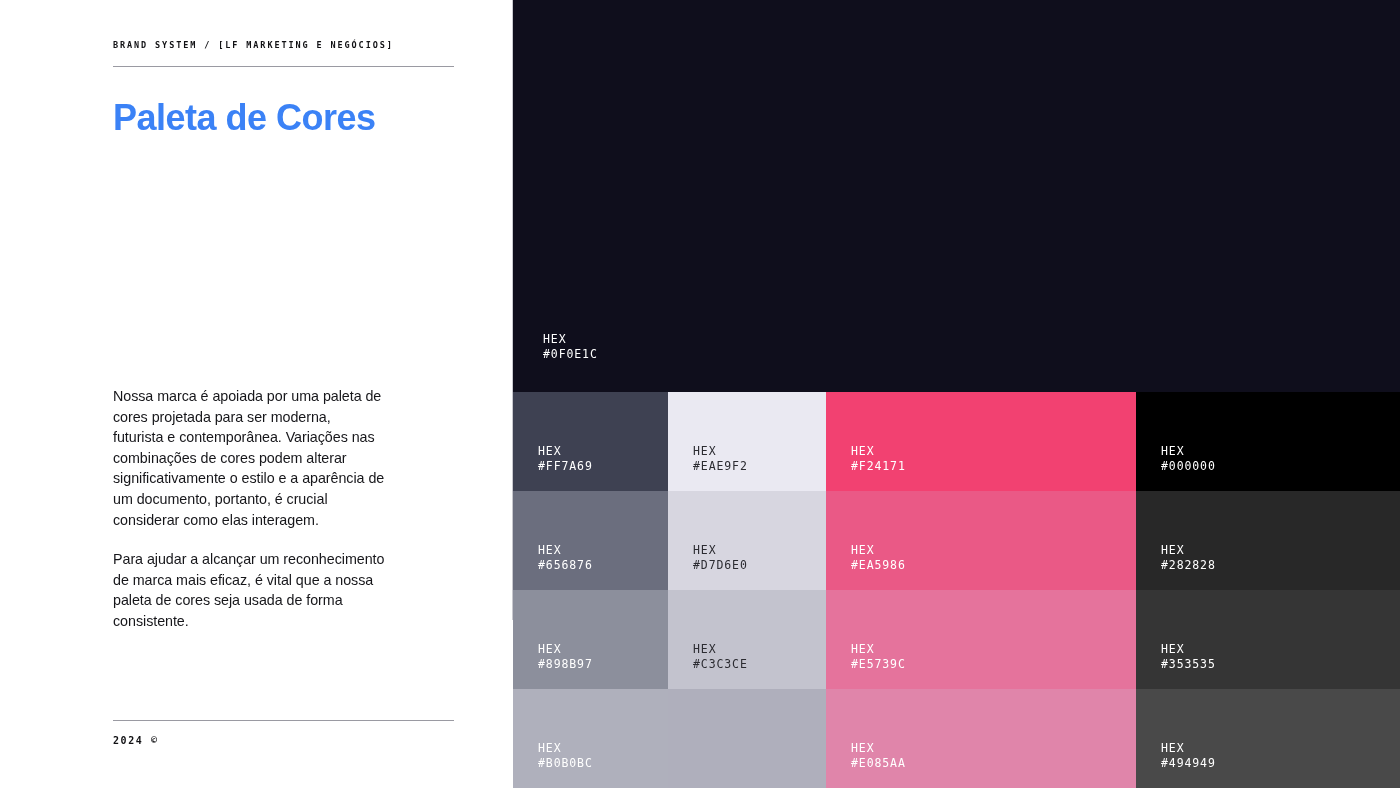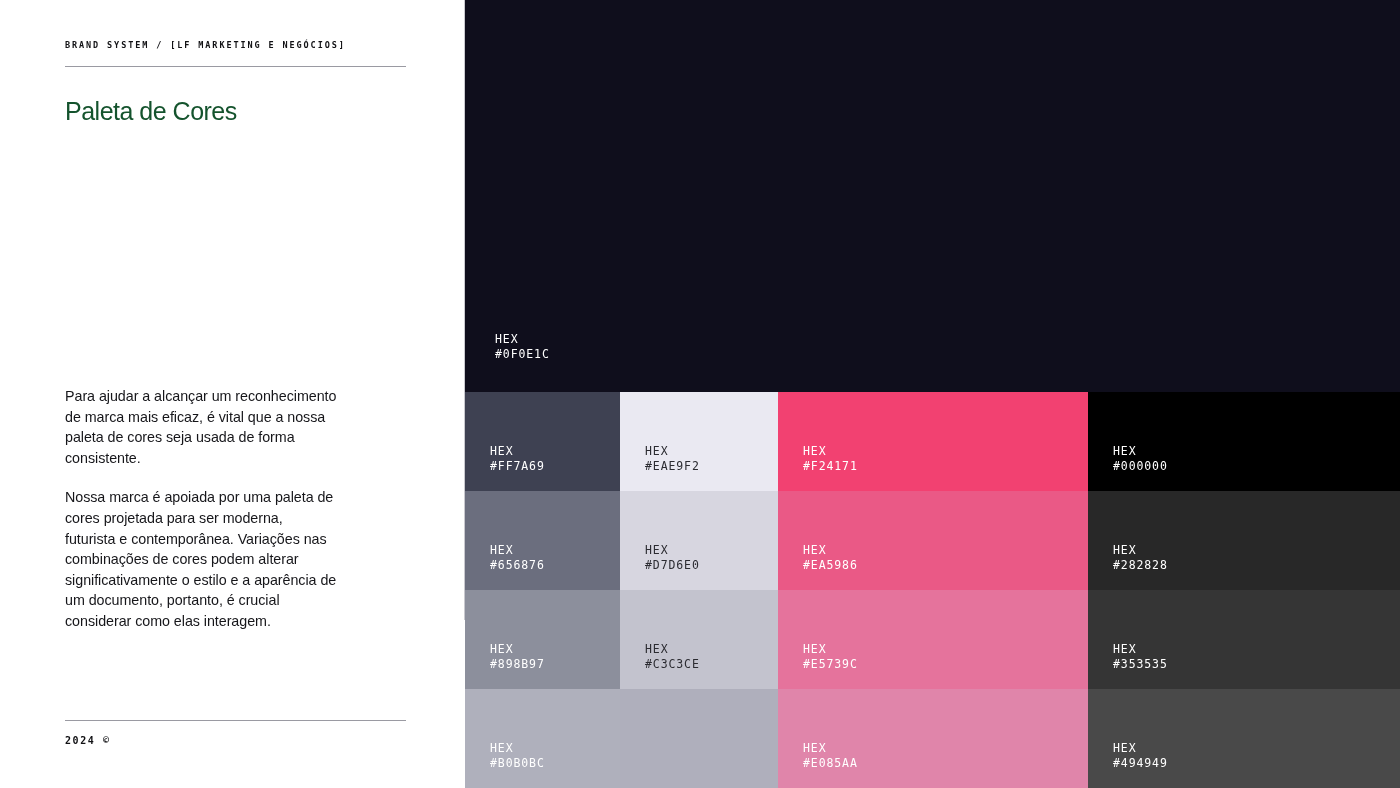--- a/index.html
+++ b/index.html
@@ -11,39 +11,40 @@
   }
   .page { position:relative; width:1400px; height:788px; display:flex; }
 
   
   .left-panel {
     width:465px; height:620px;
     background:#ffffff;
     position:relative;
     flex:0 0 465px;
     border-right:1px solid #c9c9cf;
+    margin-left:48px;
   }
   .eyebrow {
     position:absolute; left:65px; top:40px;
     font-family:"DejaVu Sans Mono","Liberation Mono",monospace;
     font-size:8.5px; font-weight:700;
     letter-spacing:1.9px;
     color:#111114;
     white-space:nowrap;
   }
   .rule-top {
     position:absolute; left:65px; top:66px;
     width:341px; height:1px; background:#9a9aa2;
   }
   .title {
     position:absolute; left:65px; top:96px;
-    font-size:25px; font-weight:400;
+    font-size:36px; font-weight:700;
     line-height:1.24;
     letter-spacing:-0.5px;
-    color:#14532d;
+    color:#3b82f6;
     width:300px;
   }
   .body-copy {
     position:absolute; left:65px; top:386px;
     width:272px;
   }
   .body-copy p {
     font-size:14.3px;
     line-height:20.6px;
     color:#16161a;
@@ -98,22 +99,22 @@
 <body>
 
 <div class="page">
 
   <section class="left-panel">
     <div class="eyebrow">BRAND SYSTEM / [LF MARKETING E NEGÓCIOS]</div>
     <div class="rule-top"></div>
     <h1 class="title">Paleta de
 Cores</h1>
     <div class="body-copy">
+      <p>Nossa marca é apoiada por uma paleta de cores projetada para ser moderna, futurista e contemporânea. Variações nas combinações de cores podem alterar significativamente o estilo e a aparência de um documento, portanto, é crucial considerar como elas interagem.</p>
       <p>Para ajudar a alcançar um reconhecimento de marca mais eficaz, é vital que a nossa paleta de cores seja usada de forma consistente.</p>
-      <p>Nossa marca é apoiada por uma paleta de cores projetada para ser moderna, futurista e contemporânea. Variações nas combinações de cores podem alterar significativamente o estilo e a aparência de um documento, portanto, é crucial considerar como elas interagem.</p>
     </div>
     <div class="rule-bottom"></div>
     <div class="footer-note">2024 ©</div>
   </section>
 
   <section class="right-panel">
 
     <div class="hero-swatch" id="hero-swatch" style="background: rgb(15, 14, 28);">
       <div class="swatch-label" id="hero-label" style="color: rgb(255, 255, 255);">HEX
 #0F0E1C</div>

